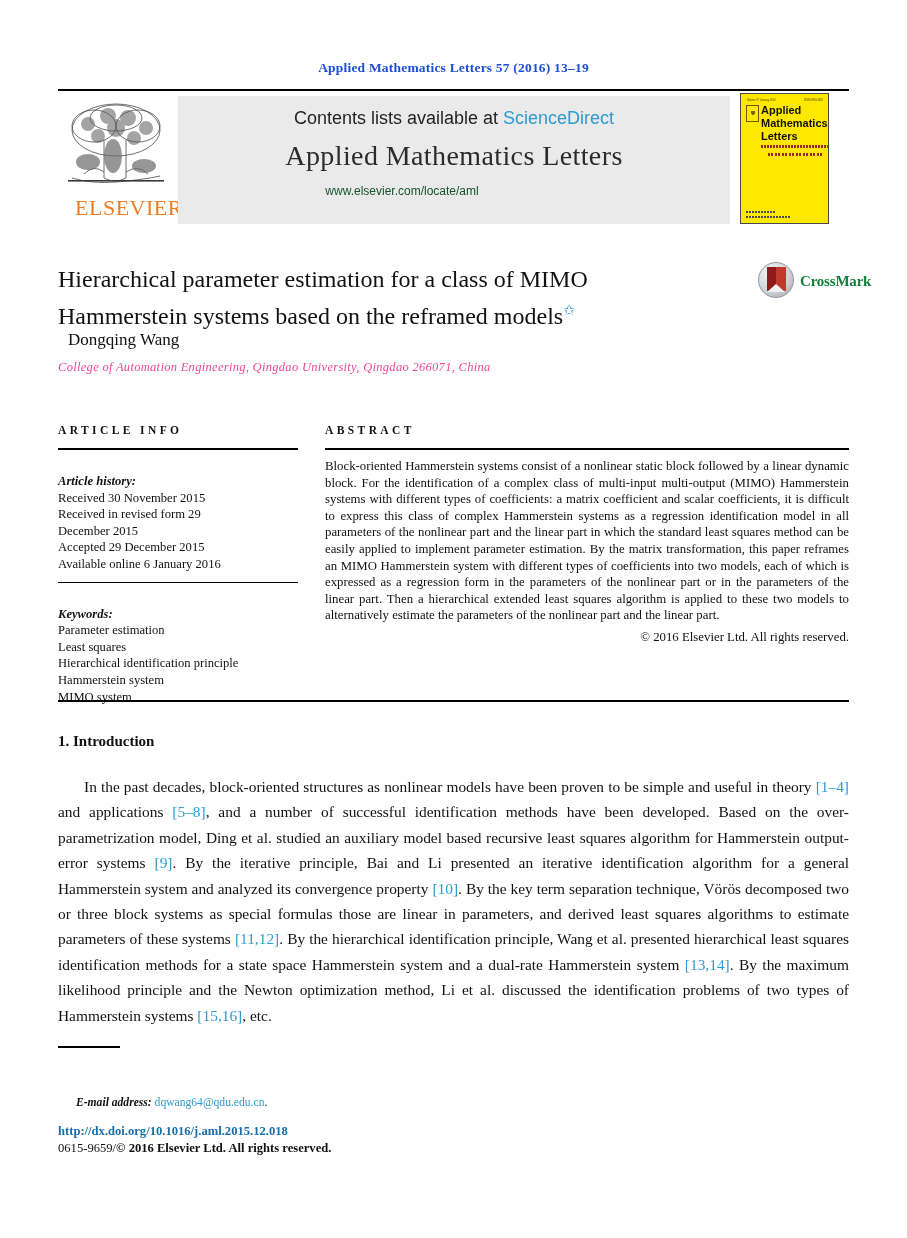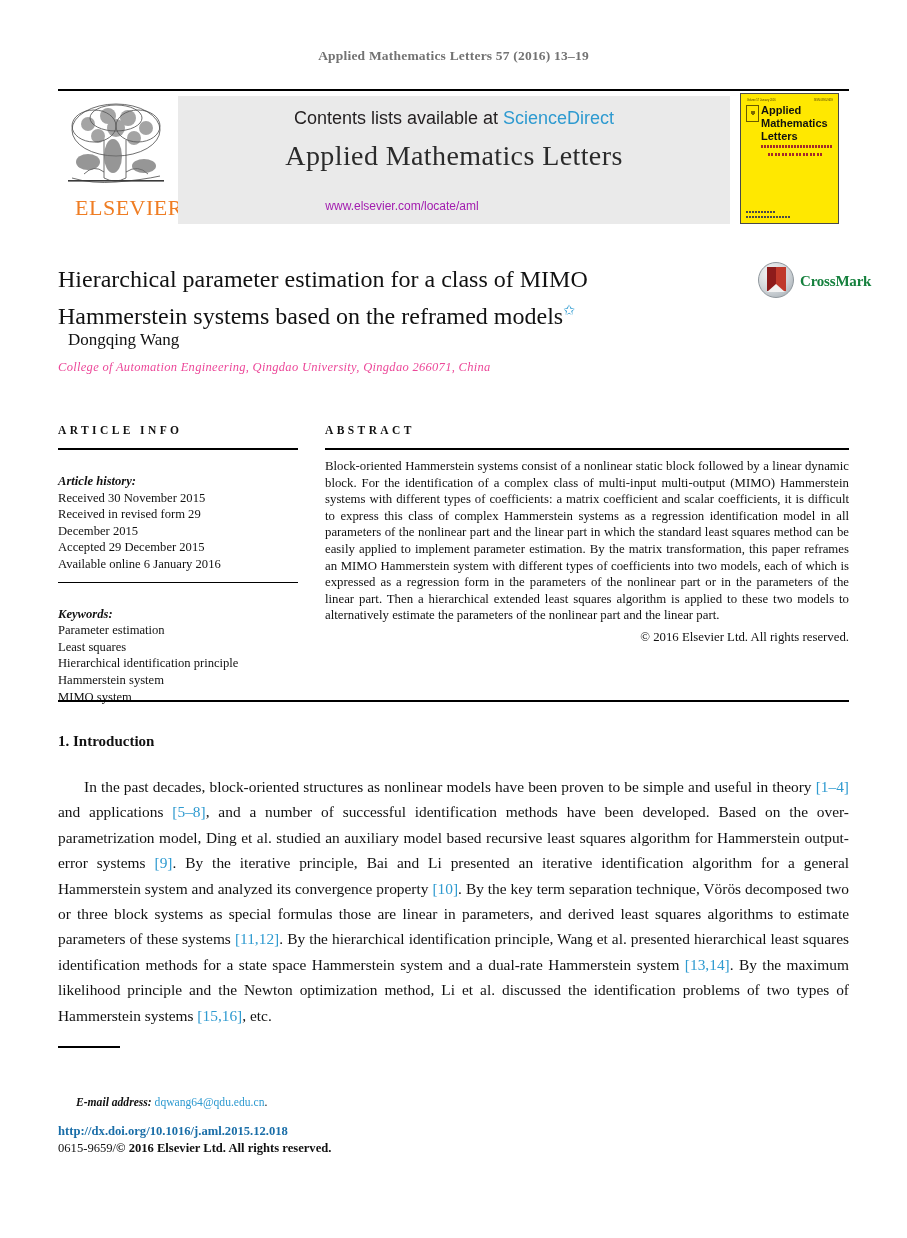--- a/index.html
+++ b/index.html
@@ -18,27 +18,27 @@
   .page {
     position: absolute;
     left: 0; top: 0;
     width: 907px;
     height: 1238px;
   }
 
   
   .running-head {
     position: absolute;
-    left: 0; top: 48px;
+    left: 0; top: 60px;
     width: 907px;
     text-align: center;
     font-family: "Liberation Serif", serif;
     font-weight: bold;
     font-size: 13.5px;
-    color: #737373;
+    color: #1d4ed8;
     letter-spacing: .2px;
   }
 
   .rule-top {
     position: absolute;
     left: 58px; top: 89px;
     width: 791px;
     height: 2px;
     background: #000;
   }
@@ -97,32 +97,32 @@
     left: 0; top: 44px;
     width: 552px;
     text-align: center;
     font-family: "Liberation Serif", serif;
     font-size: 28px;
     color: #2b2b2b;
     letter-spacing: .4px;
   }
   .journal-url {
     position: absolute;
-    left: 0; top: 103px;
+    left: 0; top: 88px;
     width: 448px;
     text-align: center;
     font-family: "Liberation Sans", sans-serif;
     font-size: 12px;
-    color: #a21caf;
+    color: #14532d;
   }
 
   .cover {
     position: absolute;
     left: 682px; top: -3px;
-    width: 99px;
+    width: 89px;
     height: 131px;
     background: #ffe800;
     border: 1px solid #4a4a4a;
     box-sizing: border-box;
     overflow: hidden;
   }
   .cover-topline {
     position: absolute;
     left: 6px; top: 5px;
     right: 5px;

